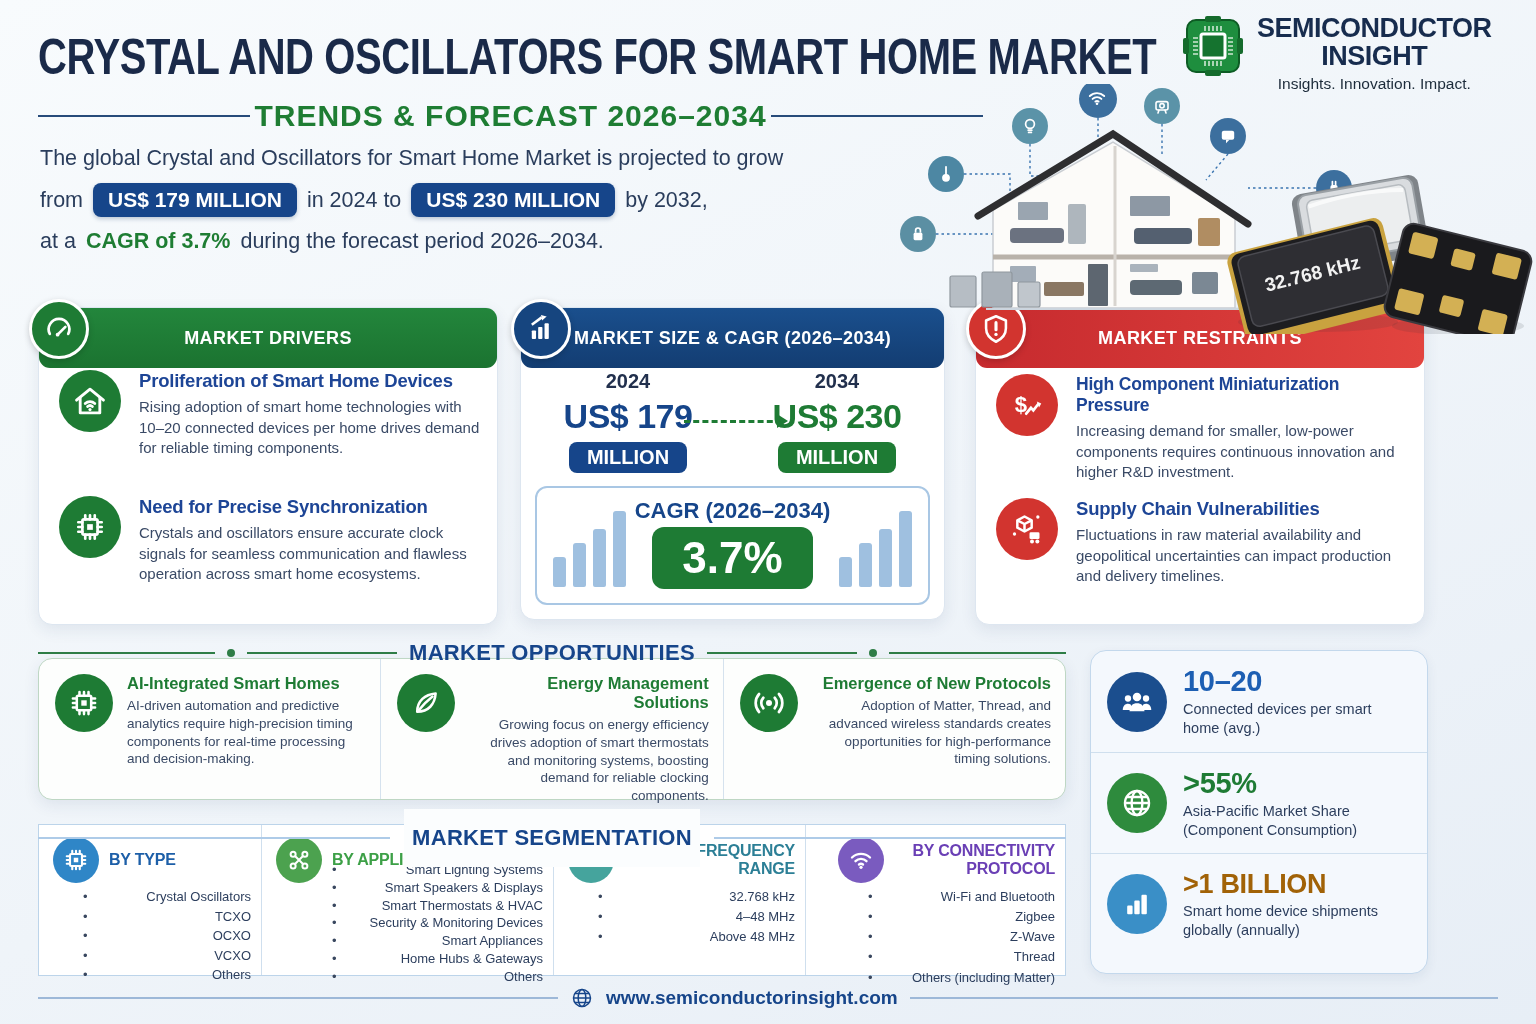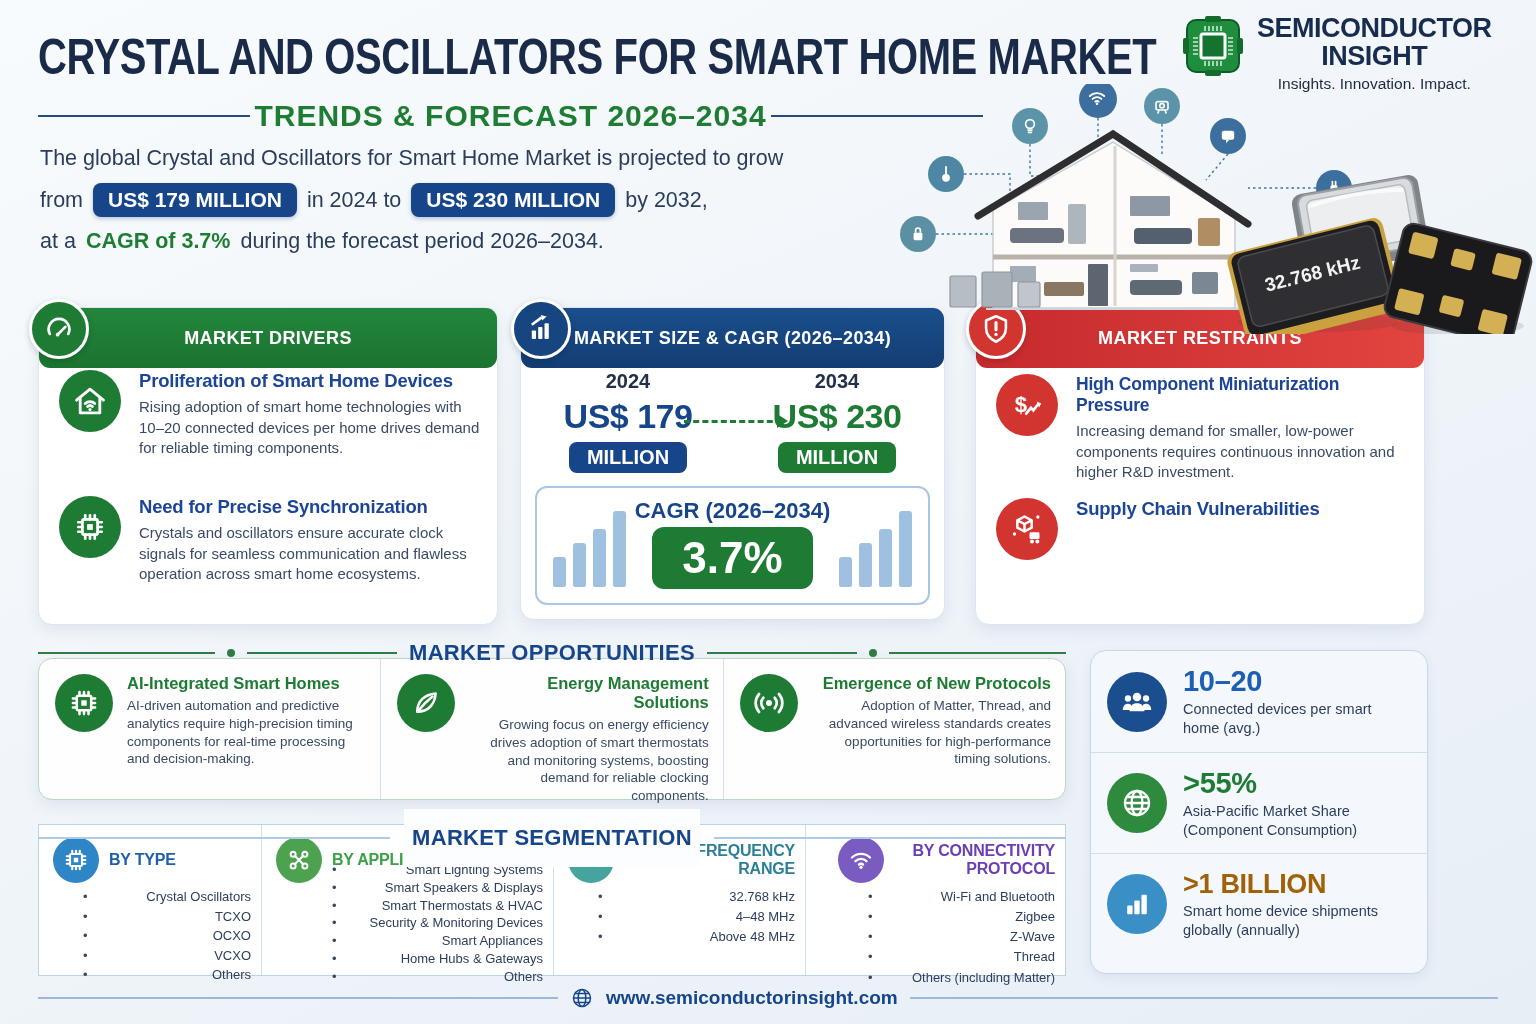--- a/index.html
+++ b/index.html
@@ -395,20 +395,21 @@
       </div>
     </div>
     <div class="sec-item" style="top:190px;">
       <div class="item-ic bg-red">
         <svg width="40" height="40" viewBox="0 0 24 24">
             <use href="#sym-supply"></use>
           </svg>
       </div>
       <div>
         <div class="item-h">Supply Chain Vulnerabilities</div>
+        <div class="item-b">Fluctuations in raw material availability and geopolitical uncertainties can impact production and delivery timelines.</div>
       </div>
     </div>
   </div>
 
   <div class="opp-head">
     <span class="gl"></span>
     <span class="dot"></span>
     <span class="gl" style="max-width:150px"></span>
     <span class="opp-title">MARKET OPPORTUNITIES</span>
     <span class="gl" style="max-width:150px"></span>

